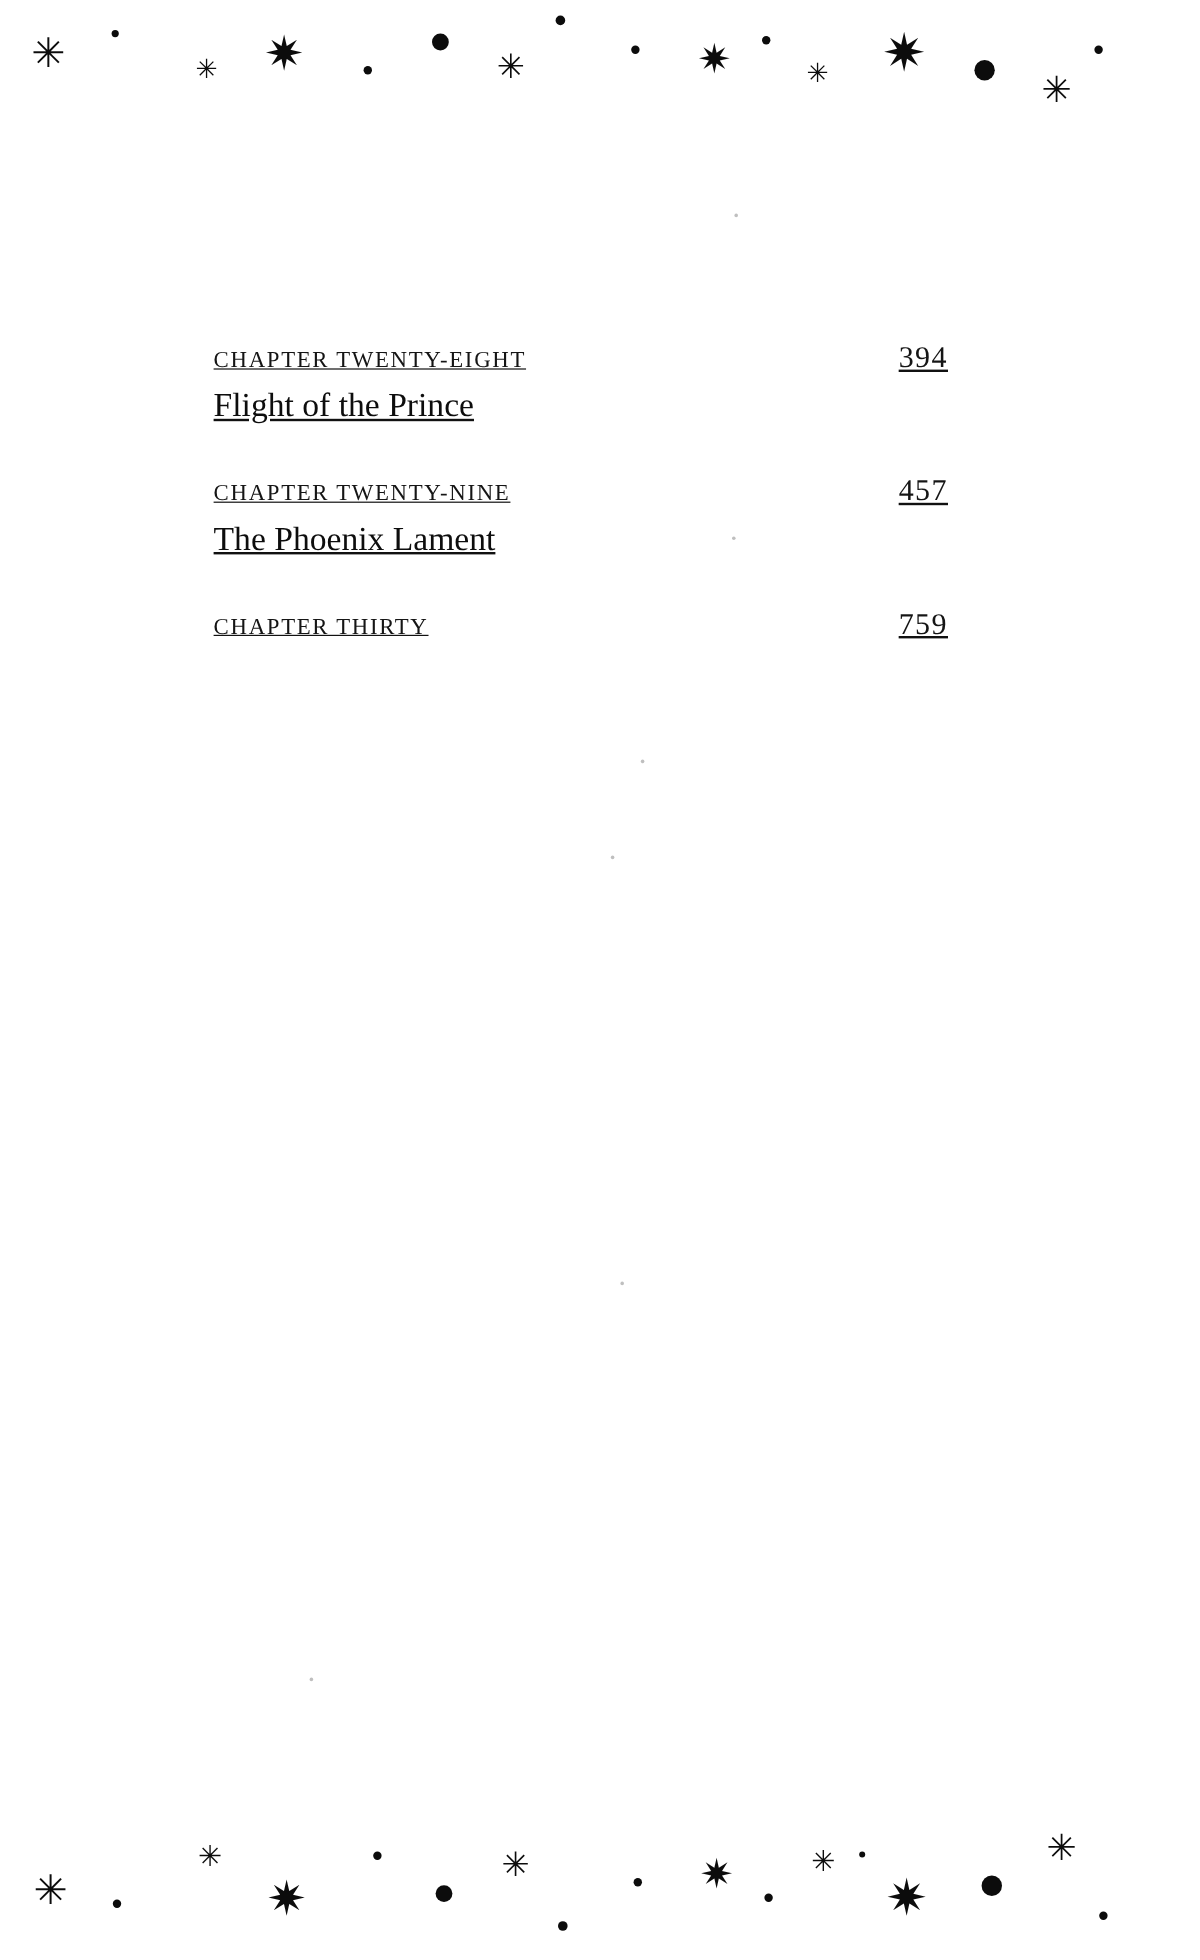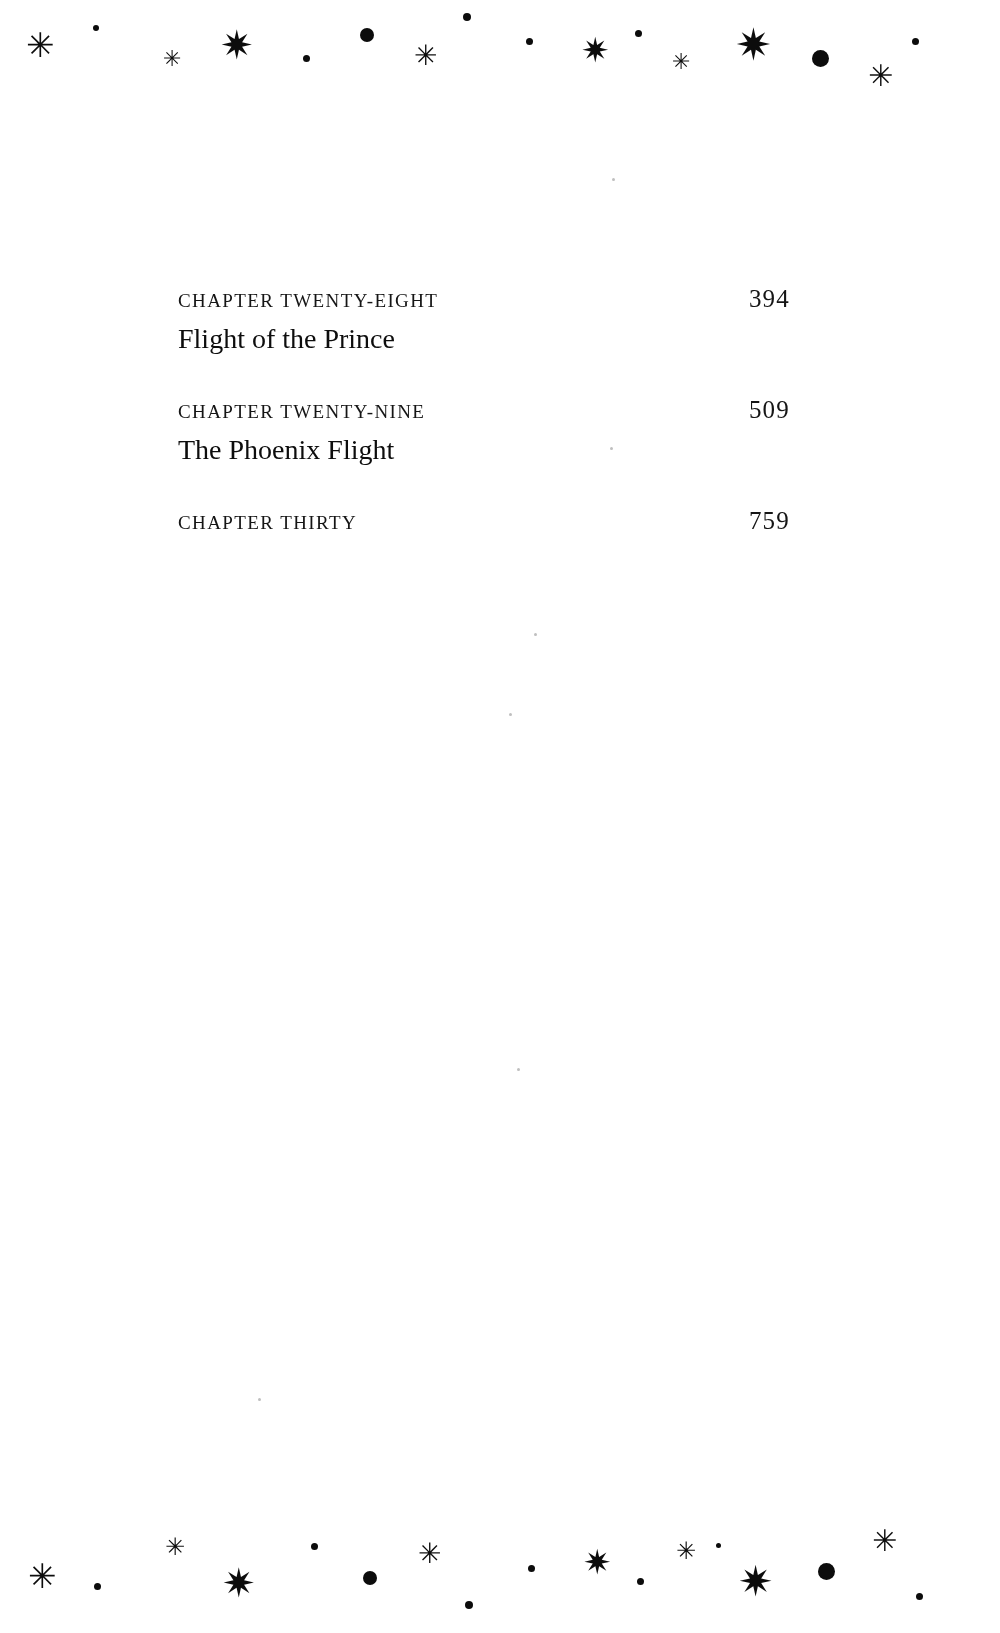--- a/index.html
+++ b/index.html
@@ -40,20 +40,21 @@
     background: #0c0c0c;
     border-radius: 50%;
   }
 
   
   .toc {
     position: absolute;
     left: 178px;
     top: 285px;
     width: 620px;
+    text-decoration: underline;
   }
   .toc-entry {
     margin-bottom: 40px;
   }
   .toc-entry:last-child { margin-bottom: 0; }
 
   .toc-head {
     display: flex;
     align-items: baseline;
     justify-content: space-between;
@@ -126,23 +127,23 @@
       <div class="toc-head">
         <span class="chapter-label">CHAPTER TWENTY-EIGHT</span>
         <span class="chapter-page">394</span>
       </div>
       <div class="chapter-title">Flight of the Prince</div>
     </div>
 
     <div class="toc-entry">
       <div class="toc-head">
         <span class="chapter-label">CHAPTER TWENTY-NINE</span>
-        <span class="chapter-page">509</span>
+        <span class="chapter-page">457</span>
       </div>
-      <div class="chapter-title">The Phoenix Flight</div>
+      <div class="chapter-title">The Phoenix Lament</div>
     </div>
 
     <div class="toc-entry">
       <div class="toc-head">
         <span class="chapter-label">CHAPTER THIRTY</span>
         <span class="chapter-page">759</span>
       </div>
     </div>
 
   </div>

